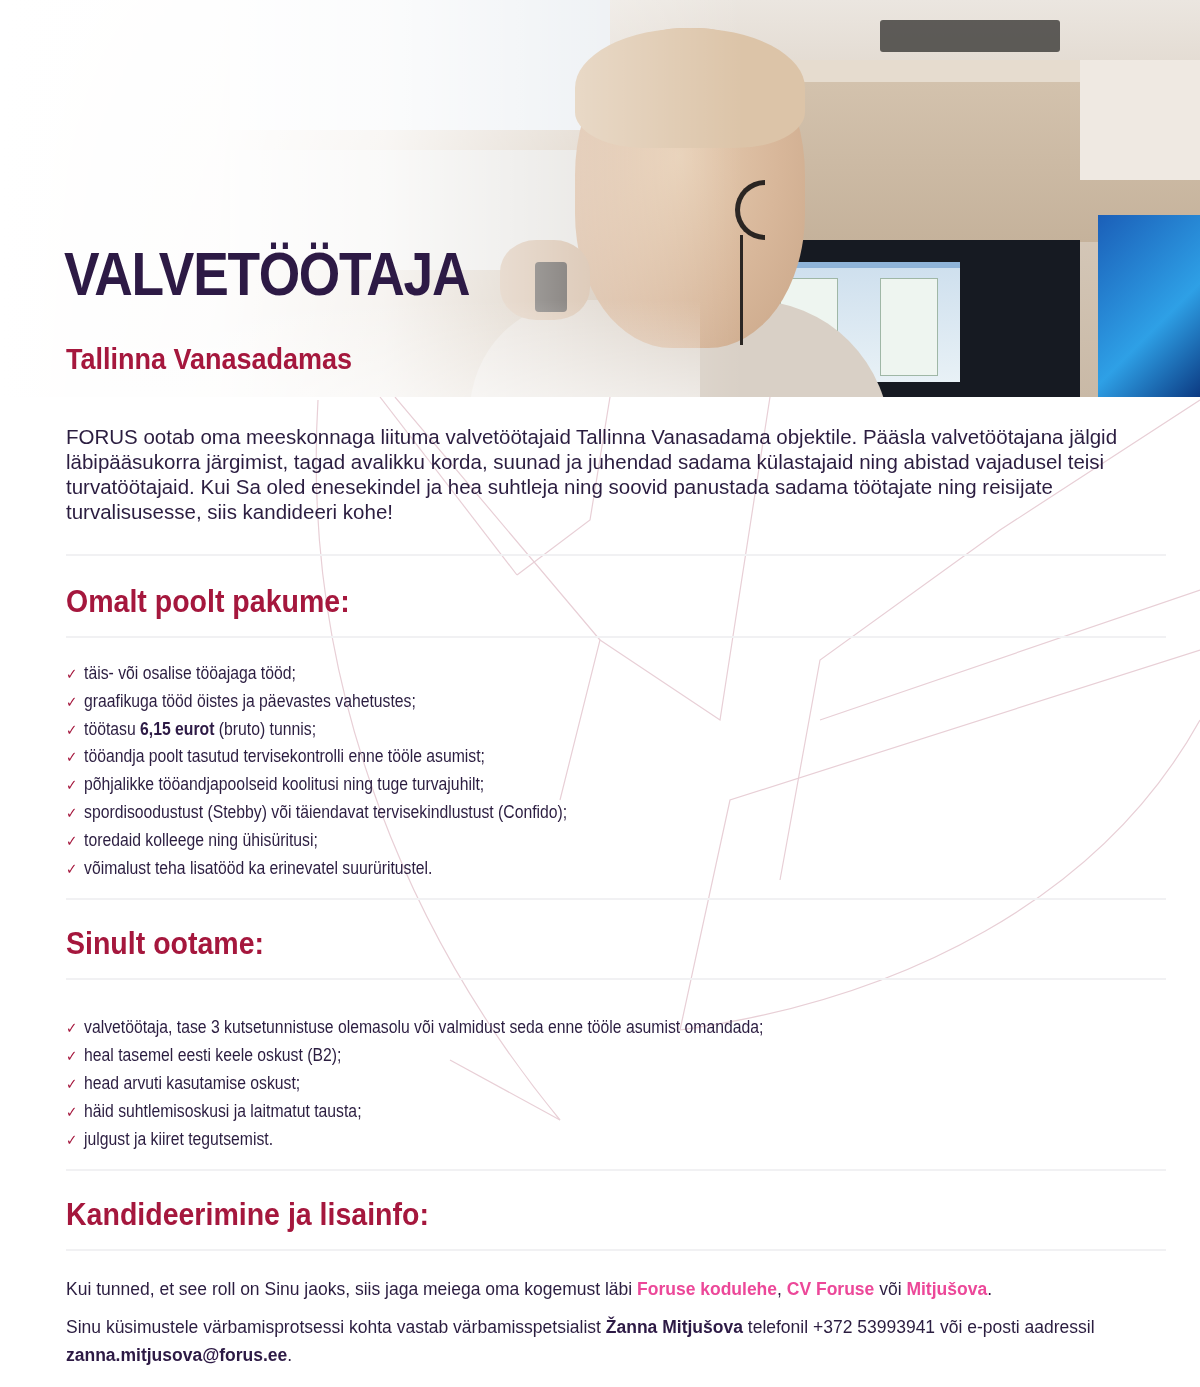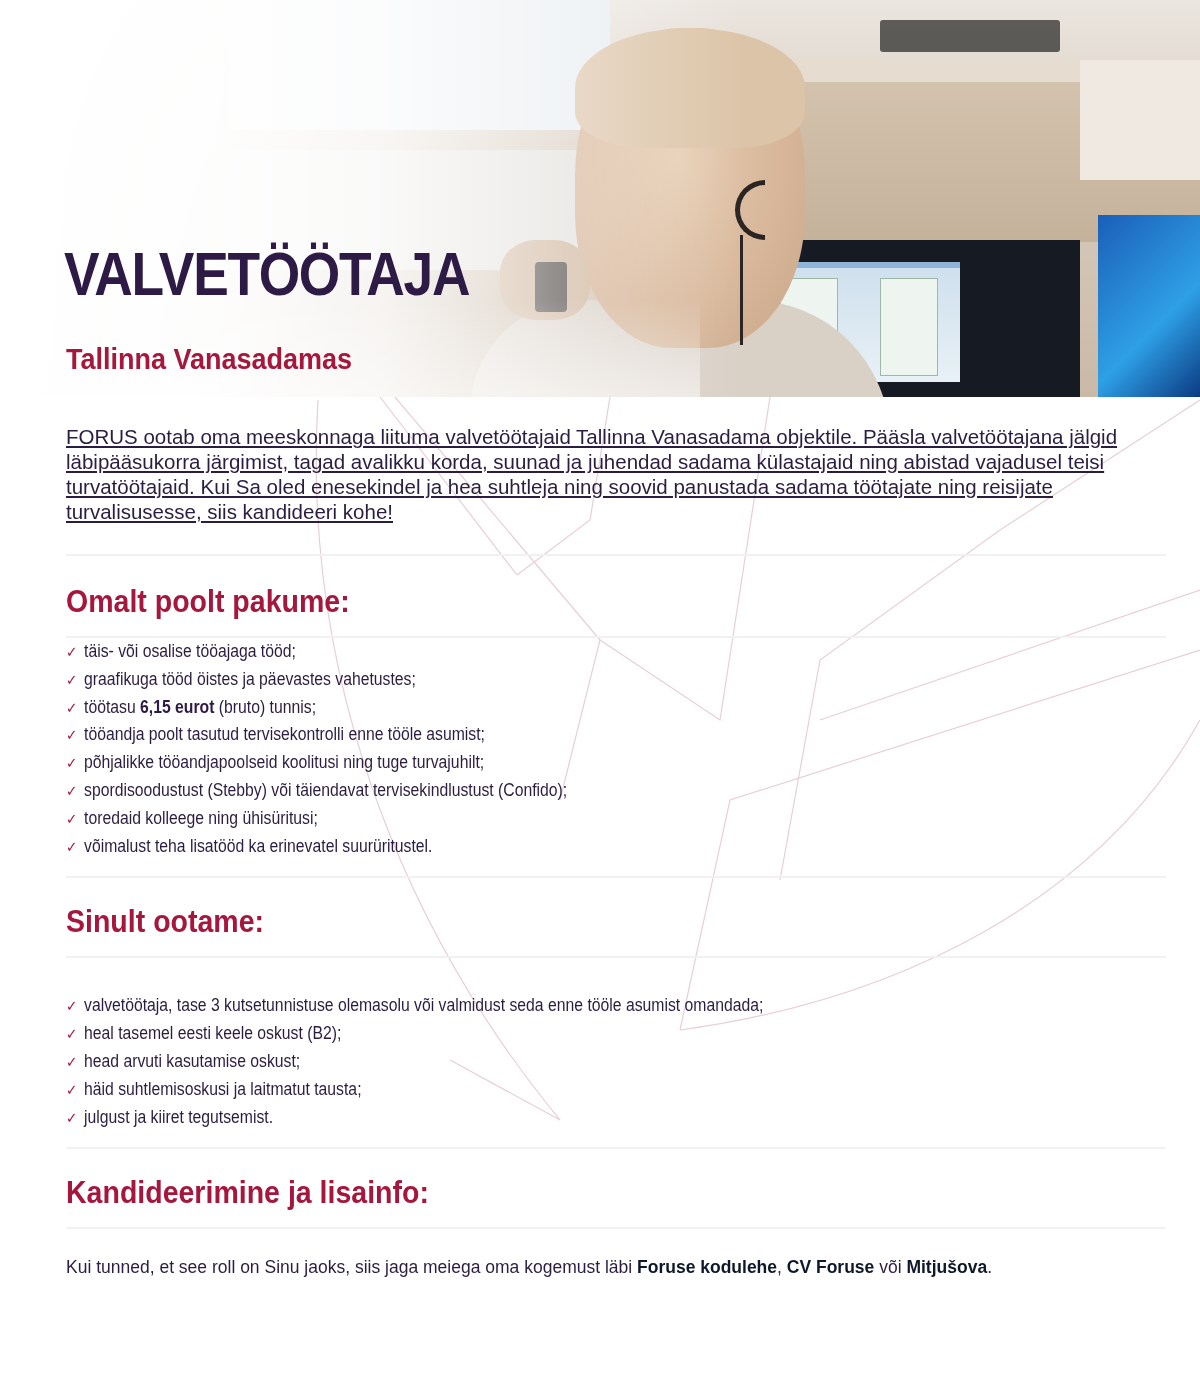--- a/index.html
+++ b/index.html
@@ -115,40 +115,39 @@
   .subtitle {
     position: absolute; left: 66px; top: 342px;
     font-size: 30px; font-weight: 700; color: #a5173d;
     transform: scaleX(0.9); transform-origin: left center;
   }
 
   .content { position: absolute; left: 66px; top: 424px; width: 1100px; }
   .intro {
     font-size: 20.5px; line-height: 25px; color: #2b1d40;
     width: 1090px;
-    text-decoration: underline;
   }
   .divider { height: 2px; background: #f1f1f3; width: 1100px; }
   .section-title {
     font-size: 31px; font-weight: 700; color: #a5173d;
     transform: scaleX(0.92); transform-origin: left center;
     white-space: nowrap;
   }
   .check-list { list-style: none; }
   .check-list li {
     font-size: 17.5px; line-height: 27.8px; color: #2b1d40;
     white-space: nowrap;
   }
   .check-list.narrow li { transform: scaleX(0.9); transform-origin: left center; }
   .check {
     color: #a5173d; display: inline-block; width: 20px; font-size: 15px;
   }
   .para { font-size: 17.5px; line-height: 28px; color: #2b1d40; }
   .para b, .check-list b { color: #2d1a45; font-weight: 700; }
-  .link-b { font-weight: 700; color: #0f172a; }
+  .link-b { font-weight: 700; color: #ec4899; }
 </style>
 </head>
 <body>
 
 <div class="hero">
   <div class="bg-room"></div>
   <div class="left-monitor"></div>
   <div class="left-monitor2"></div>
   <div class="wall-panel"></div>
   <div class="shelf"></div>
@@ -188,21 +187,21 @@
 
 <div class="content">
   <p class="intro">FORUS ootab oma meeskonnaga liituma valvetöötajaid Tallinna Vanasadama objektile. Pääsla valvetöötajana jälgid läbipääsukorra järgimist, tagad avalikku korda, suunad ja juhendad sadama külastajaid ning abistad vajadusel teisi turvatöötajaid. Kui Sa oled enesekindel ja hea suhtleja ning soovid panustada sadama töötajate ning reisijate turvalisusesse, siis kandideeri kohe!</p>
 
   <div class="divider" style="margin-top:30px"></div>
 
   <h2 class="section-title" style="margin-top:28px">Omalt poolt pakume:</h2>
 
   <div class="divider" style="margin-top:16px"></div>
 
-  <ul class="check-list narrow" style="">
+  <ul class="check-list narrow" style="margin-top:22px">
     <li><span class="check">✓</span><span>täis- või osalise tööajaga tööd;</span></li>
     <li><span class="check">✓</span><span>graafikuga tööd öistes ja päevastes vahetustes;</span></li>
     <li><span class="check">✓</span><span>töötasu </span><b>6,15 eurot</b><span> (bruto) tunnis;</span></li>
     <li><span class="check">✓</span><span>tööandja poolt tasutud tervisekontrolli enne tööle asumist;</span></li>
     <li><span class="check">✓</span><span>põhjalikke tööandjapoolseid koolitusi ning tuge turvajuhilt;</span></li>
     <li><span class="check">✓</span><span>spordisoodustust (Stebby) või täiendavat tervisekindlustust (Confido);</span></li>
     <li><span class="check">✓</span><span>toredaid kolleege ning ühisüritusi;</span></li>
     <li><span class="check">✓</span><span>võimalust teha lisatööd ka erinevatel suurüritustel.</span></li>
   </ul>
 
@@ -223,13 +222,16 @@
   <div class="divider" style="margin-top:16px"></div>
 
   <h2 class="section-title" style="margin-top:26px">Kandideerimine ja lisainfo:</h2>
 
   <div class="divider" style="margin-top:16px"></div>
 
   <p class="para" style="margin-top:24px">
     <span>Kui tunned, et see roll on Sinu jaoks, siis jaga meiega oma kogemust läbi </span><span class="link-b">Foruse kodulehe</span><span>, </span><span class="link-b">CV Foruse</span><span> või </span><span class="link-b">Mitjušova</span><span>.</span>
   </p>
 
+  <p class="para" style="margin-top:10px; width:1080px">
+    <span>Sinu küsimustele värbamisprotsessi kohta vastab värbamisspetsialist </span><b>Žanna Mitjušova</b><span> telefonil +372 53993941 või e-posti aadressil </span><b>zanna.mitjusova@forus.ee</b><span>.</span>
+  </p>
 </div>
 
 </body></html>

